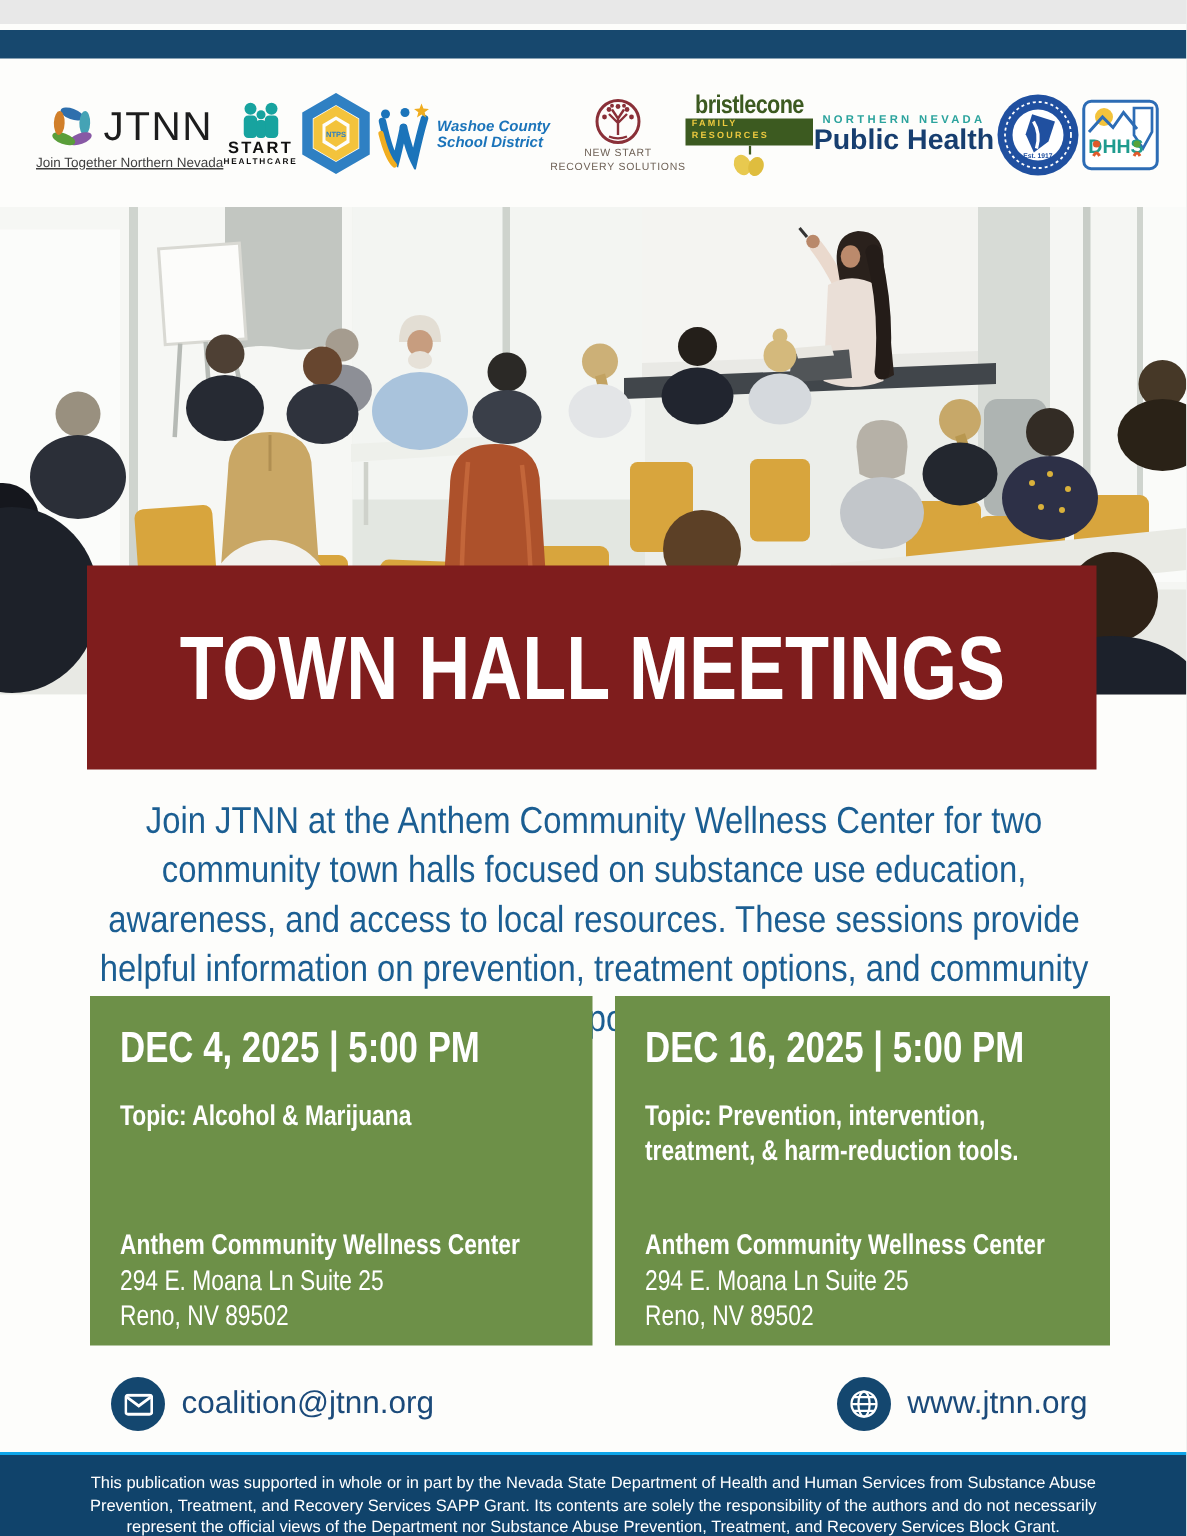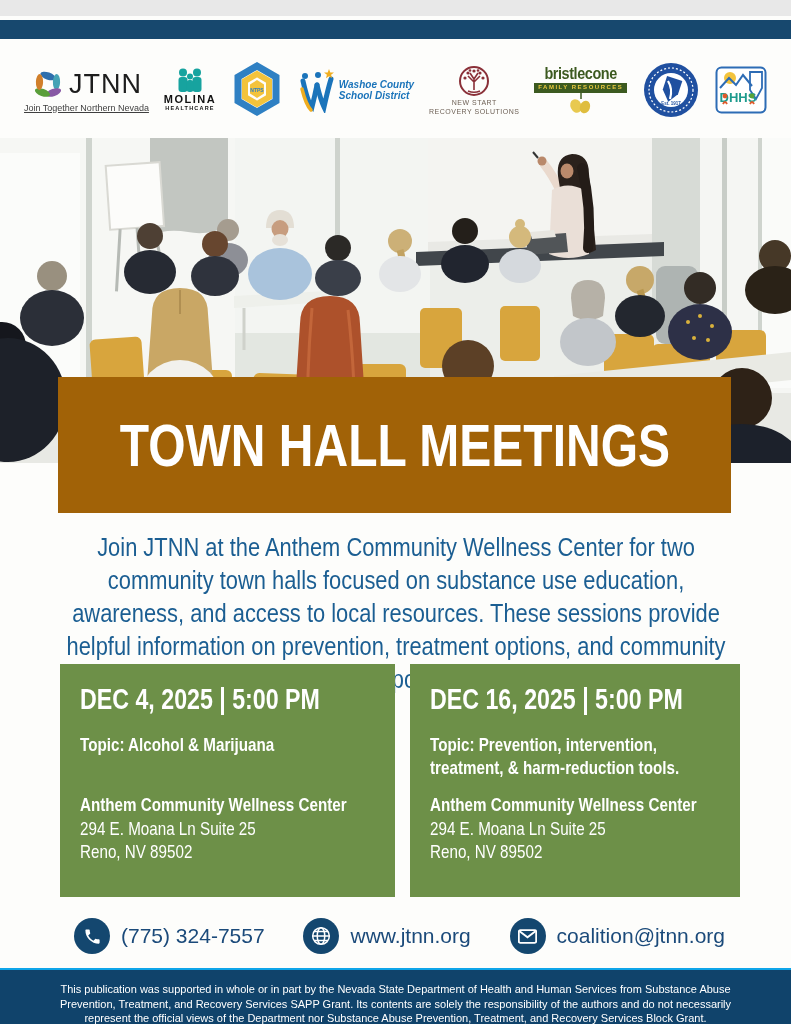--- a/index.html
+++ b/index.html
@@ -22,32 +22,32 @@
            font-family:Liberation Sans, sans-serif;white-space:nowrap;}
   .bristle-word{font-size:17px;font-weight:bold;color:#3c5a20;letter-spacing:-.5px;line-height:1;
                 transform:scaleX(.85);}
   .bristle-bar{background:#3c5a20;color:#ecc93f;font-size:6px;font-weight:bold;letter-spacing:1.5px;
                padding:1px 4px;margin-top:1px;line-height:1.3;}
   .nnph-top{font-size:7.5px;font-weight:bold;color:#2ba39d;letter-spacing:2.2px;white-space:nowrap;}
   .nnph-main{font-size:19px;font-weight:bold;color:#173e6f;line-height:1.1;white-space:nowrap;}
   
   .photo{position:absolute;top:122px;left:0;width:791px;height:325px;}
   
-  .banner{position:absolute;left:58px;top:361px;width:673px;height:136px;background:#a16207;
+  .banner{position:absolute;left:58px;top:361px;width:673px;height:136px;background:#7f1d1d;
           display:flex;align-items:center;justify-content:center;}
   .banner h1{margin:0;color:#ffffff;font-size:60px;font-weight:bold;white-space:nowrap;
              transform:scaleX(.8);letter-spacing:0px;}
   
   .intro{position:absolute;top:515px;left:60px;width:672px;color:#1b5e92;font-size:25px;
          line-height:1.32;text-align:center;font-weight:normal;}
   .intro-inner{display:block;width:114.3%;margin-left:-7.15%;transform:scaleX(.875);transform-origin:50% 0;}
   
   .cards{position:absolute;top:648px;left:60px;display:flex;gap:15px;}
   .card{width:335px;height:233px;background:#6d9048;color:#fff;box-sizing:border-box;
-        padding:20px 20px 34px 20px;display:flex;flex-direction:column;}
+        padding:20px 20px 8px 20px;display:flex;flex-direction:column;}
   .card:last-child{width:330px;}
   .card-date{font-size:29px;font-weight:bold;white-space:nowrap;transform:scaleX(.8);
              transform-origin:0 50%;line-height:1.1;}
   .card-topic{margin-top:17px;font-size:19px;font-weight:bold;line-height:1.22;
               width:125%;transform:scaleX(.8);transform-origin:0 0;}
   .card-venue{margin-top:auto;font-size:19px;line-height:1.22;width:125%;
               transform:scaleX(.8);transform-origin:0 100%;}
   .v-name{font-weight:bold;}
   
   .contacts{position:absolute;top:893px;left:0;width:791px;height:54px;display:flex;
@@ -91,21 +91,21 @@
       <svg width="32" height="26" viewBox="0 0 32 26">
         <g fill="#17a39f">
           <circle cx="9" cy="4.5" r="4"></circle>
             <rect x="4.5" y="9" width="9" height="15" rx="3"></rect>
           <circle cx="23" cy="4.5" r="4"></circle>
             <rect x="18.5" y="9" width="9" height="15" rx="3"></rect>
           <circle cx="16" cy="8.5" r="3"></circle>
             <rect x="12.8" y="12" width="6.4" height="12" rx="2.5"></rect>
         </g>
       </svg>
-      <span class="molina-word">MOLINA</span>
+      <span class="molina-word">START</span>
       <span class="molina-sub">HEALTHCARE</span>
     </div>
 
     <div class="logo">
       <svg width="52" height="56" viewBox="0 0 52 56">
         <polygon points="26,4 45,15 45,39 26,50 7,39 7,15" fill="none" stroke="#2f80c3" stroke-width="7"></polygon>
         <polygon points="26,12 38,19 38,35 26,42 14,35 14,19" fill="none" stroke="#f3c33c" stroke-width="6"></polygon>
         <polygon points="26,18 33,22.5 33,31.5 26,36 19,31.5 19,22.5" fill="#f3c33c"></polygon>
         <text x="26" y="29.5" font-size="5" font-weight="bold" fill="#2f80c3" text-anchor="middle">NTPS</text>
       </svg>
@@ -150,20 +150,24 @@
     <div class="logo">
       <span class="bristle-word">bristlecone</span>
       <span class="bristle-bar">FAMILY RESOURCES</span>
       <svg width="26" height="22" viewBox="0 0 26 22">
         <path d="M13,0 L13,6" stroke="#3c5a20" stroke-width="1.5"></path>
         <ellipse cx="8" cy="13" rx="5.5" ry="7" fill="#e8c94f" transform="rotate(-25 8 13)"></ellipse>
         <ellipse cx="17" cy="14" rx="5" ry="6.5" fill="#dfbd3e" transform="rotate(20 17 14)"></ellipse>
       </svg>
     </div>
 
+    <div class="logo">
+      <span class="nnph-top">NORTHERN NEVADA</span>
+      <span class="nnph-main">Public Health</span>
+    </div>
 
     <div class="logo">
       <svg width="58" height="58" viewBox="0 0 58 58">
         <circle cx="29" cy="29" r="27" fill="#2050a0"></circle>
         <circle cx="29" cy="29" r="22" fill="none" stroke="#ffffff" stroke-width="1.2" stroke-dasharray="2 2"></circle>
         <circle cx="29" cy="29" r="17" fill="#ffffff"></circle>
         <polygon points="21,17 37,17 37,31 30,41 21,31" fill="#2050a0" transform="rotate(18 29 29)"></polygon>
         <path d="M26,20 Q31,28 28,38" stroke="#ffffff" stroke-width="2.2" fill="none"></path>
         <text x="29" y="44" font-size="4.5" font-weight="bold" fill="#2050a0" text-anchor="middle">Est. 1917</text>
       </svg>
@@ -324,46 +328,38 @@
         <div class="v-name">Anthem Community Wellness Center</div>
         <div>294 E. Moana Ln Suite 25</div>
         <div>Reno, NV 89502</div>
       </div>
     </div>
   </div>
 
   <div class="contacts">
     <div class="contact">
       <span class="cicon">
-        <svg width="19" height="19" viewBox="0 0 24 24">
-          <path fill="#ffffff" d="M6.6,10.8c1.4,2.8,3.8,5.1,6.6,6.6l2.2-2.2c0.3-0.3,0.7-0.4,1-0.2c1.1,0.4,2.3,0.6,3.6,0.6 c0.6,0,1,0.4,1,1V20c0,0.6-0.4,1-1,1C10.8,21,3,13.2,3,4c0-0.6,0.4-1,1-1h3.5c0.6,0,1,0.4,1,1c0,1.2,0.2,2.4,0.6,3.6 c0.1,0.3,0,0.7-0.2,1L6.6,10.8z"></path>
+        <svg width="19" height="15" viewBox="0 0 24 18">
+          <rect x="1" y="1" width="22" height="16" rx="2" fill="none" stroke="#ffffff" stroke-width="2.4"></rect>
+          <path d="M2,2.5 L12,10 L22,2.5" fill="none" stroke="#ffffff" stroke-width="2.4"></path>
         </svg>
       </span>
-      <span>(775) 324-7557</span>
+      <span>coalition@jtnn.org</span>
     </div>
     <div class="contact">
       <span class="cicon">
         <svg width="20" height="20" viewBox="0 0 24 24">
           <g fill="none" stroke="#ffffff" stroke-width="1.8">
             <circle cx="12" cy="12" r="10"></circle>
             <ellipse cx="12" cy="12" rx="4.5" ry="10"></ellipse>
             <path d="M2,12 H22 M3.5,6.5 H20.5 M3.5,17.5 H20.5"></path>
           </g>
         </svg>
       </span>
       <span>www.jtnn.org</span>
     </div>
-    <div class="contact">
-      <span class="cicon">
-        <svg width="19" height="15" viewBox="0 0 24 18">
-          <rect x="1" y="1" width="22" height="16" rx="2" fill="none" stroke="#ffffff" stroke-width="2.4"></rect>
-          <path d="M2,2.5 L12,10 L22,2.5" fill="none" stroke="#ffffff" stroke-width="2.4"></path>
-        </svg>
-      </span>
-      <span>coalition@jtnn.org</span>
-    </div>
   </div>
 
   <div class="footer">
     <p>This publication was supported in whole or in part by the Nevada State Department of Health and Human Services from Substance Abuse Prevention, Treatment, and Recovery Services SAPP Grant. Its contents are solely the responsibility of the authors and do not necessarily represent the official views of the Department nor Substance Abuse Prevention, Treatment, and Recovery Services Block Grant.</p>
   </div>
 
 </div>
 
 </body></html>

